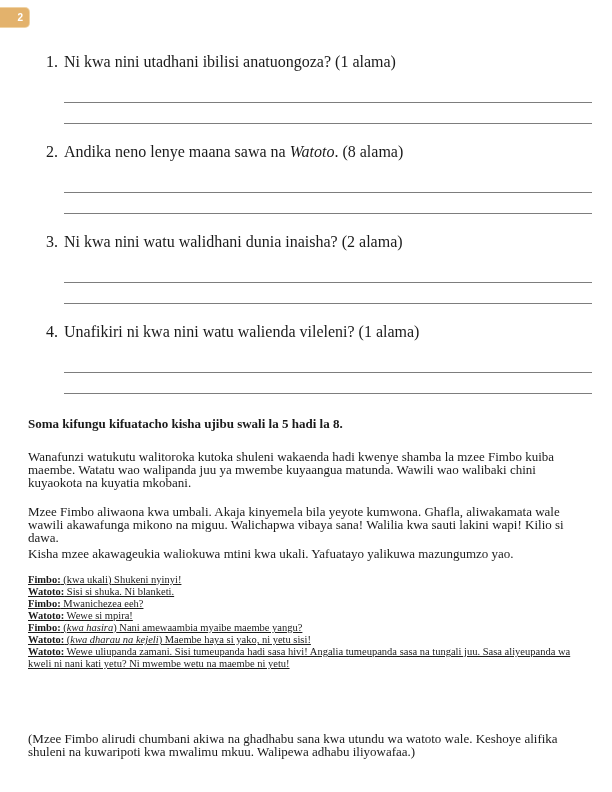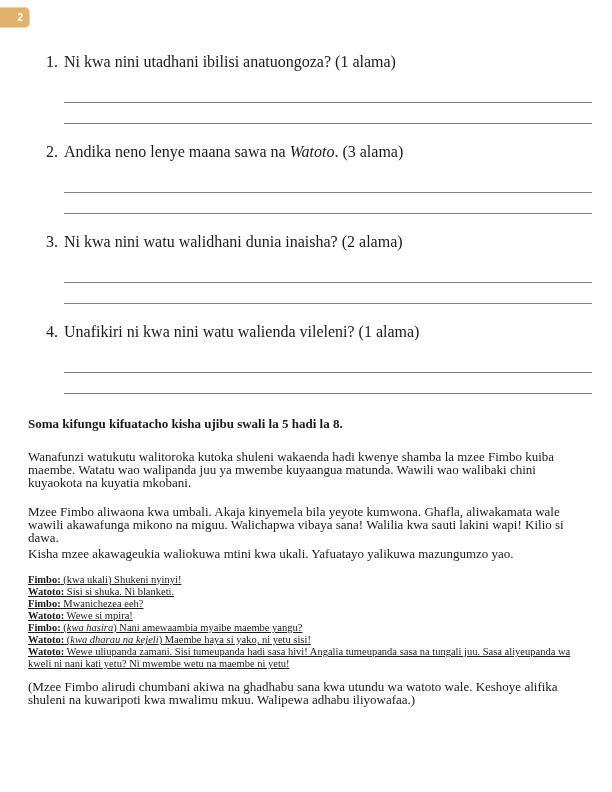--- a/index.html
+++ b/index.html
@@ -44,21 +44,21 @@
 
 <div class="page-badge"><span>2</span></div>
 
 <div class="question" style="top:56px;">
   <span class="num">1.</span><span>Ni kwa nini utadhani ibilisi anatuongoza? (1 alama)</span>
 </div>
 <div class="answer-line" style="top:102px;"></div>
 <div class="answer-line" style="top:123px;"></div>
 
 <div class="question" style="top:146px;">
-  <span class="num">2.</span><span>Andika neno lenye maana sawa na </span><em>Watoto</em><span>. (3 alama)</span>
+  <span class="num">2.</span><span>Andika neno lenye maana sawa na </span><em>Watoto</em><span>. (8 alama)</span>
 </div>
 <div class="answer-line" style="top:192px;"></div>
 <div class="answer-line" style="top:213px;"></div>
 
 <div class="question" style="top:236px;">
   <span class="num">3.</span><span>Ni kwa nini watu walidhani dunia inaisha? (2 alama)</span>
 </div>
 <div class="answer-line" style="top:282px;"></div>
 <div class="answer-line" style="top:303px;"></div>
 
@@ -76,13 +76,13 @@
 <div class="dialogue" style="top:574px;">
   <p class="row"><span class="speaker">Fimbo:</span><span> (</span><span>kwa ukali</span><span>)</span><span> Shukeni nyinyi!</span></p>
   <p class="row"><span class="speaker">Watoto:</span><span> Sisi si shuka. Ni blanketi.</span></p>
   <p class="row"><span class="speaker">Fimbo:</span><span> Mwanichezea eeh?</span></p>
   <p class="row"><span class="speaker">Watoto:</span><span> Wewe si mpira!</span></p>
   <p class="row"><span class="speaker">Fimbo:</span><span> (</span><span class="stage">kwa hasira</span><span>)</span><span> Nani amewaambia myaibe maembe yangu?</span></p>
   <p class="row"><span class="speaker">Watoto:</span><span> (</span><span class="stage">kwa dharau na kejeli</span><span>)</span><span> Maembe haya si yako, ni yetu sisi!</span></p>
   <p class="row"><span class="speaker">Watoto:</span><span> Wewe uliupanda zamani. Sisi tumeupanda hadi sasa hivi! Angalia tumeupanda sasa na tungali juu. Sasa aliyeupanda wa kweli ni nani kati yetu? Ni mwembe wetu na maembe ni yetu!</span></p>
 </div>
 
-<p class="para" style="top:680px;">(Mzee Fimbo alirudi chumbani akiwa na ghadhabu sana kwa utundu wa watoto wale. Keshoye alifika shuleni na kuwaripoti kwa mwalimu mkuu. Walipewa adhabu iliyowafaa.)</p>
+<p class="para" style="top:732px;">(Mzee Fimbo alirudi chumbani akiwa na ghadhabu sana kwa utundu wa watoto wale. Keshoye alifika shuleni na kuwaripoti kwa mwalimu mkuu. Walipewa adhabu iliyowafaa.)</p>
 
 </body></html>

